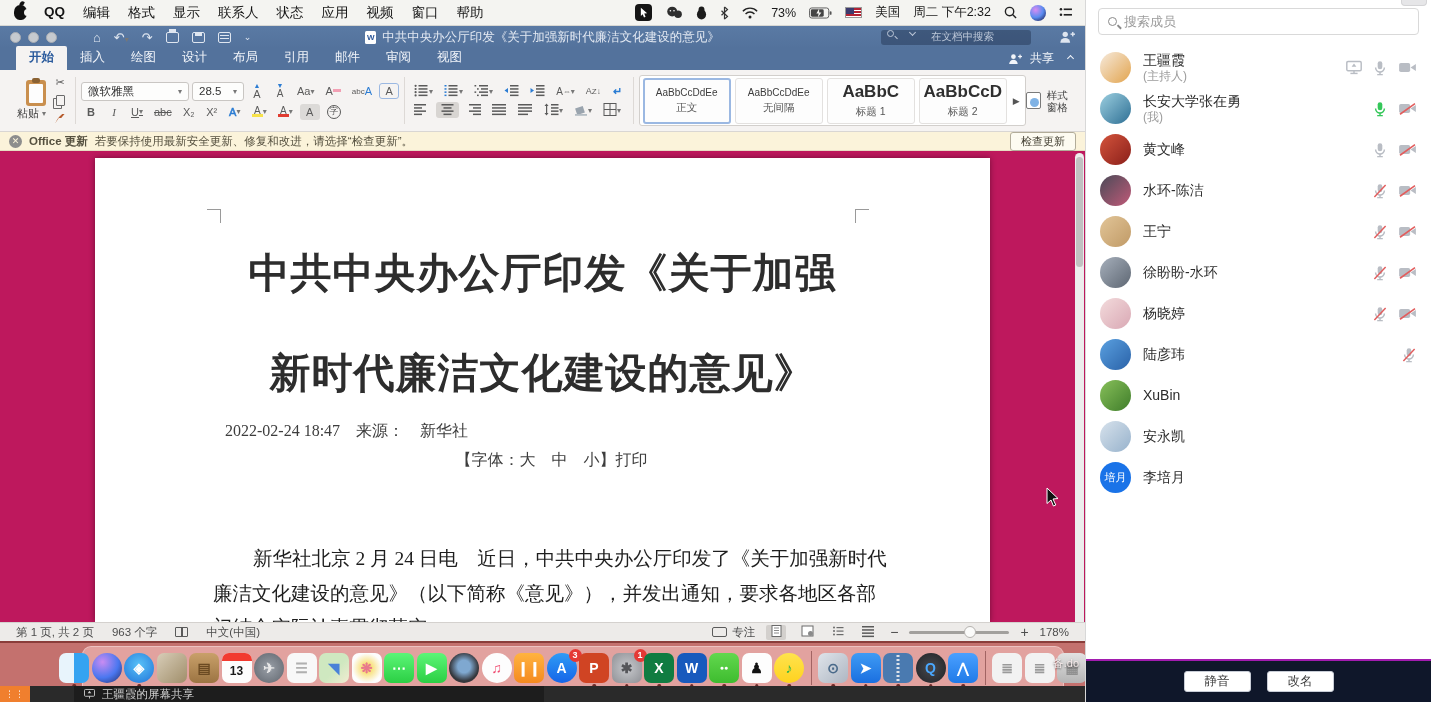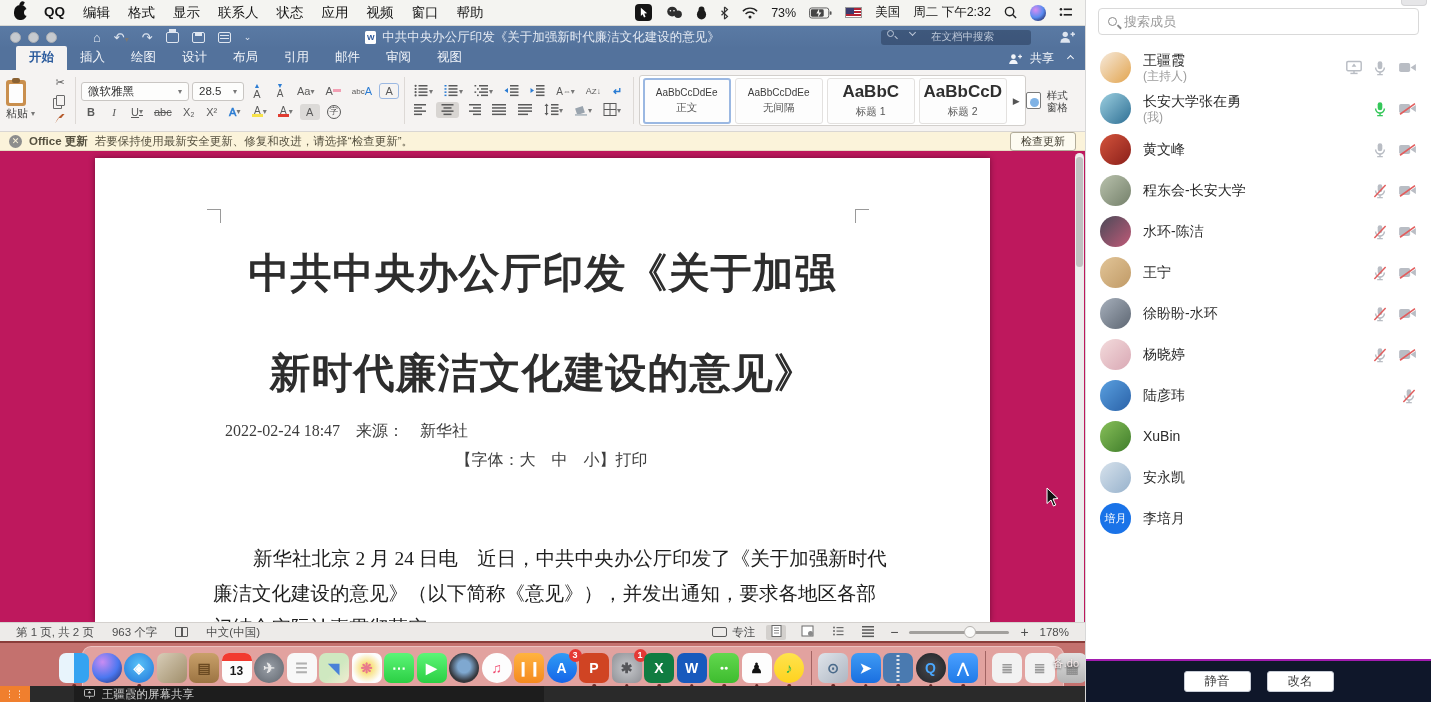--- a/index.html
+++ b/index.html
@@ -44,21 +44,21 @@
   .rtab{padding:3px 13px 4px;border-radius:2px 2px 0 0}
   .rtab.active{background:#f5f3f2;color:#2a5a9c;font-weight:bold}
   .share-zone{margin-left:auto;display:flex;align-items:center;gap:8px;padding:0 12px 3px;font-size:12px}
 
   
   .ribbon{position:absolute;top:70px;left:0;width:1085px;height:62px;background:#f5f3f2;border-bottom:1px solid #d9d6d3;display:flex;align-items:stretch;padding:3px 6px;color:#3f3f3f}
   .rsep{width:1px;background:#ddd9d6;margin:4px 5px}
   .rgroup{display:flex;flex-direction:column;justify-content:center;gap:3px}
   .rrow{display:flex;align-items:center;gap:3px}
   .paste-wrap{display:flex;gap:4px;align-items:center}
-  .paste-btn{width:40px;height:52px;border-radius:3px;display:flex;flex-direction:column;align-items:flex-start;justify-content:center;gap:0;font-size:11px}
+  .paste-btn{width:40px;height:52px;border-radius:3px;display:flex;flex-direction:column;align-items:flex-end;justify-content:center;gap:0;font-size:11px}
   .clip-icon{width:20px;height:26px;background:#c98f4e;border-radius:3px;position:relative}
   .clip-icon::before{content:"";position:absolute;left:3px;top:4px;width:14px;height:19px;background:#fdfdfd;border-radius:1px}
   .clip-icon::after{content:"";position:absolute;left:6px;top:-2px;width:8px;height:5px;background:#8a6132;border-radius:2px}
   .mini-col{display:flex;flex-direction:column;gap:2px}
   .mini{min-width:20px;height:16px;border-radius:3px;display:flex;align-items:center;justify-content:center;font-size:11px;color:#5a5a5a;padding:0 3px;border:1px solid transparent}
   .copy-ic{width:9px;height:11px;border:1.2px solid #6a6a6a;border-radius:1px;box-shadow:-3px 3px 0 -1px #f5f3f2,-3px 3px 0 0 #6a6a6a}
   .brush-ic{width:10px;height:10px;background:#b65c2e;clip-path:polygon(0 100%,38% 45%,62% 45%,100% 0,78% 0,45% 30%,25% 55%)}
   .selbox{height:19px;border:1px solid #c9c6c3;background:#fdfdfc;border-radius:3px;display:flex;align-items:center;gap:6px;padding:0 6px;font-size:11.5px;color:#333}
   .dd{font-size:8px;color:#777}
   .bld{font-weight:bold}.ita{font-style:italic;font-family:"Liberation Serif",serif}.unl{text-decoration:underline}.stk{text-decoration:line-through}
@@ -811,132 +811,112 @@
               <line x1="6.5" y1="18.3" x2="13.5" y2="18.3" stroke="#b9bdc4" stroke-width="1.6"></line>
             </svg>
             <svg width="19" height="15" viewBox="0 0 21 17">
               <rect x="1" y="3.5" width="12.5" height="10" rx="2" fill="#b9bdc4"></rect>
               <polygon points="14,8.5 20,4.5 20,12.5" fill="#b9bdc4"></polygon>
               <line x1="2" y1="15" x2="19" y2="3" stroke="#e25d5d" stroke-width="1.8"></line>
             </svg>
           </div>
         </div>
         <div class="mrow">
-          <div class="avatar" style="background: linear-gradient(135deg, rgb(185, 194, 173), rgb(116, 128, 106));"></div>
-          <div class="mcol">
-            <div class="mname">程东会-长安大学</div>
+          <div class="avatar" style="background: linear-gradient(135deg, rgb(74, 74, 88), rgb(192, 90, 120));"></div>
+          <div class="mcol">
+            <div class="mname">水环-陈洁</div>
           </div>
           <div class="micons">
             <svg width="16" height="16" viewBox="0 0 20 20">
               <rect x="7.1" y="1.5" width="5.8" height="10" rx="2.9" fill="#b9bdc4"></rect>
               <path d="M4.5 9.5 a5.5 5.5 0 0 0 11 0" stroke="#b9bdc4" stroke-width="1.8" fill="none"></path>
               <line x1="10" y1="15" x2="10" y2="18" stroke="#b9bdc4" stroke-width="1.8"></line>
               <line x1="6.5" y1="18.3" x2="13.5" y2="18.3" stroke="#b9bdc4" stroke-width="1.6"></line>
               <line x1="3" y1="17.5" x2="17" y2="2.5" stroke="#e25d5d" stroke-width="1.8"></line>
             </svg>
             <svg width="19" height="15" viewBox="0 0 21 17">
               <rect x="1" y="3.5" width="12.5" height="10" rx="2" fill="#b9bdc4"></rect>
               <polygon points="14,8.5 20,4.5 20,12.5" fill="#b9bdc4"></polygon>
               <line x1="2" y1="15" x2="19" y2="3" stroke="#e25d5d" stroke-width="1.8"></line>
             </svg>
           </div>
         </div>
         <div class="mrow">
-          <div class="avatar" style="background: linear-gradient(135deg, rgb(74, 74, 88), rgb(192, 90, 120));"></div>
-          <div class="mcol">
-            <div class="mname">水环-陈洁</div>
+          <div class="avatar" style="background: linear-gradient(135deg, rgb(226, 197, 152), rgb(192, 154, 102));"></div>
+          <div class="mcol">
+            <div class="mname">王宁</div>
           </div>
           <div class="micons">
             <svg width="16" height="16" viewBox="0 0 20 20">
               <rect x="7.1" y="1.5" width="5.8" height="10" rx="2.9" fill="#b9bdc4"></rect>
               <path d="M4.5 9.5 a5.5 5.5 0 0 0 11 0" stroke="#b9bdc4" stroke-width="1.8" fill="none"></path>
               <line x1="10" y1="15" x2="10" y2="18" stroke="#b9bdc4" stroke-width="1.8"></line>
               <line x1="6.5" y1="18.3" x2="13.5" y2="18.3" stroke="#b9bdc4" stroke-width="1.6"></line>
               <line x1="3" y1="17.5" x2="17" y2="2.5" stroke="#e25d5d" stroke-width="1.8"></line>
             </svg>
             <svg width="19" height="15" viewBox="0 0 21 17">
               <rect x="1" y="3.5" width="12.5" height="10" rx="2" fill="#b9bdc4"></rect>
               <polygon points="14,8.5 20,4.5 20,12.5" fill="#b9bdc4"></polygon>
               <line x1="2" y1="15" x2="19" y2="3" stroke="#e25d5d" stroke-width="1.8"></line>
             </svg>
           </div>
         </div>
         <div class="mrow">
-          <div class="avatar" style="background: linear-gradient(135deg, rgb(226, 197, 152), rgb(192, 154, 102));"></div>
-          <div class="mcol">
-            <div class="mname">王宁</div>
+          <div class="avatar" style="background: linear-gradient(135deg, rgb(167, 176, 188), rgb(93, 102, 114));"></div>
+          <div class="mcol">
+            <div class="mname">徐盼盼-水环</div>
           </div>
           <div class="micons">
             <svg width="16" height="16" viewBox="0 0 20 20">
               <rect x="7.1" y="1.5" width="5.8" height="10" rx="2.9" fill="#b9bdc4"></rect>
               <path d="M4.5 9.5 a5.5 5.5 0 0 0 11 0" stroke="#b9bdc4" stroke-width="1.8" fill="none"></path>
               <line x1="10" y1="15" x2="10" y2="18" stroke="#b9bdc4" stroke-width="1.8"></line>
               <line x1="6.5" y1="18.3" x2="13.5" y2="18.3" stroke="#b9bdc4" stroke-width="1.6"></line>
               <line x1="3" y1="17.5" x2="17" y2="2.5" stroke="#e25d5d" stroke-width="1.8"></line>
             </svg>
             <svg width="19" height="15" viewBox="0 0 21 17">
               <rect x="1" y="3.5" width="12.5" height="10" rx="2" fill="#b9bdc4"></rect>
               <polygon points="14,8.5 20,4.5 20,12.5" fill="#b9bdc4"></polygon>
               <line x1="2" y1="15" x2="19" y2="3" stroke="#e25d5d" stroke-width="1.8"></line>
             </svg>
           </div>
         </div>
         <div class="mrow">
-          <div class="avatar" style="background: linear-gradient(135deg, rgb(167, 176, 188), rgb(93, 102, 114));"></div>
-          <div class="mcol">
-            <div class="mname">徐盼盼-水环</div>
+          <div class="avatar" style="background: linear-gradient(135deg, rgb(243, 219, 220), rgb(217, 168, 180));"></div>
+          <div class="mcol">
+            <div class="mname">杨晓婷</div>
           </div>
           <div class="micons">
             <svg width="16" height="16" viewBox="0 0 20 20">
               <rect x="7.1" y="1.5" width="5.8" height="10" rx="2.9" fill="#b9bdc4"></rect>
               <path d="M4.5 9.5 a5.5 5.5 0 0 0 11 0" stroke="#b9bdc4" stroke-width="1.8" fill="none"></path>
               <line x1="10" y1="15" x2="10" y2="18" stroke="#b9bdc4" stroke-width="1.8"></line>
               <line x1="6.5" y1="18.3" x2="13.5" y2="18.3" stroke="#b9bdc4" stroke-width="1.6"></line>
               <line x1="3" y1="17.5" x2="17" y2="2.5" stroke="#e25d5d" stroke-width="1.8"></line>
             </svg>
             <svg width="19" height="15" viewBox="0 0 21 17">
               <rect x="1" y="3.5" width="12.5" height="10" rx="2" fill="#b9bdc4"></rect>
               <polygon points="14,8.5 20,4.5 20,12.5" fill="#b9bdc4"></polygon>
               <line x1="2" y1="15" x2="19" y2="3" stroke="#e25d5d" stroke-width="1.8"></line>
             </svg>
           </div>
         </div>
         <div class="mrow">
-          <div class="avatar" style="background: linear-gradient(135deg, rgb(243, 219, 220), rgb(217, 168, 180));"></div>
-          <div class="mcol">
-            <div class="mname">杨晓婷</div>
+          <div class="avatar" style="background: linear-gradient(135deg, rgb(90, 160, 224), rgb(42, 98, 168));"></div>
+          <div class="mcol">
+            <div class="mname">陆彦玮</div>
           </div>
           <div class="micons">
             <svg width="16" height="16" viewBox="0 0 20 20">
               <rect x="7.1" y="1.5" width="5.8" height="10" rx="2.9" fill="#b9bdc4"></rect>
               <path d="M4.5 9.5 a5.5 5.5 0 0 0 11 0" stroke="#b9bdc4" stroke-width="1.8" fill="none"></path>
               <line x1="10" y1="15" x2="10" y2="18" stroke="#b9bdc4" stroke-width="1.8"></line>
               <line x1="6.5" y1="18.3" x2="13.5" y2="18.3" stroke="#b9bdc4" stroke-width="1.6"></line>
               <line x1="3" y1="17.5" x2="17" y2="2.5" stroke="#e25d5d" stroke-width="1.8"></line>
             </svg>
-            <svg width="19" height="15" viewBox="0 0 21 17">
-              <rect x="1" y="3.5" width="12.5" height="10" rx="2" fill="#b9bdc4"></rect>
-              <polygon points="14,8.5 20,4.5 20,12.5" fill="#b9bdc4"></polygon>
-              <line x1="2" y1="15" x2="19" y2="3" stroke="#e25d5d" stroke-width="1.8"></line>
-            </svg>
-          </div>
-        </div>
-        <div class="mrow">
-          <div class="avatar" style="background: linear-gradient(135deg, rgb(90, 160, 224), rgb(42, 98, 168));"></div>
-          <div class="mcol">
-            <div class="mname">陆彦玮</div>
-          </div>
-          <div class="micons">
-            <svg width="16" height="16" viewBox="0 0 20 20">
-              <rect x="7.1" y="1.5" width="5.8" height="10" rx="2.9" fill="#b9bdc4"></rect>
-              <path d="M4.5 9.5 a5.5 5.5 0 0 0 11 0" stroke="#b9bdc4" stroke-width="1.8" fill="none"></path>
-              <line x1="10" y1="15" x2="10" y2="18" stroke="#b9bdc4" stroke-width="1.8"></line>
-              <line x1="6.5" y1="18.3" x2="13.5" y2="18.3" stroke="#b9bdc4" stroke-width="1.6"></line>
-              <line x1="3" y1="17.5" x2="17" y2="2.5" stroke="#e25d5d" stroke-width="1.8"></line>
-            </svg>
           </div>
         </div>
         <div class="mrow">
           <div class="avatar" style="background: linear-gradient(135deg, rgb(136, 192, 90), rgb(63, 125, 42));"></div>
           <div class="mcol">
             <div class="mname">XuBin</div>
           </div>
           <div class="micons"></div>
         </div>
         <div class="mrow">

